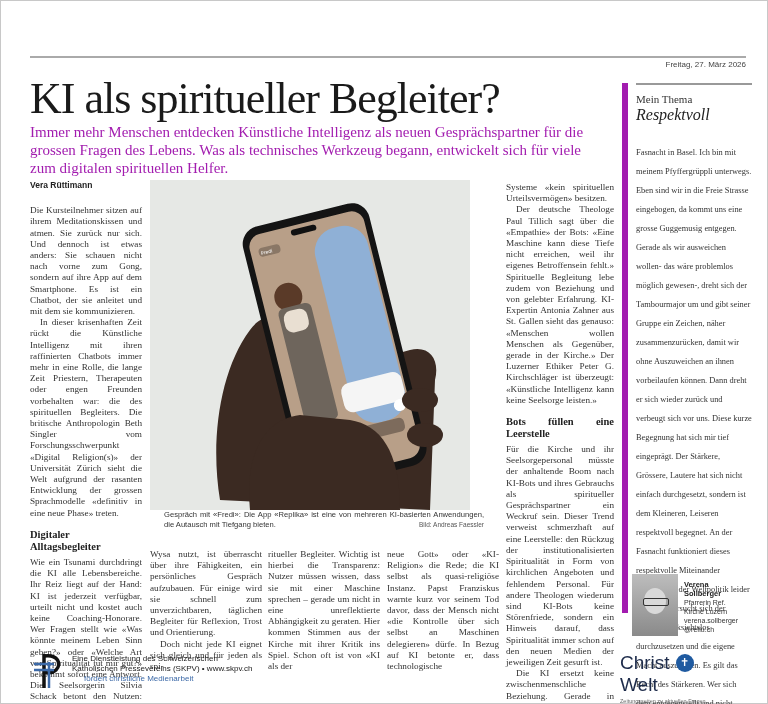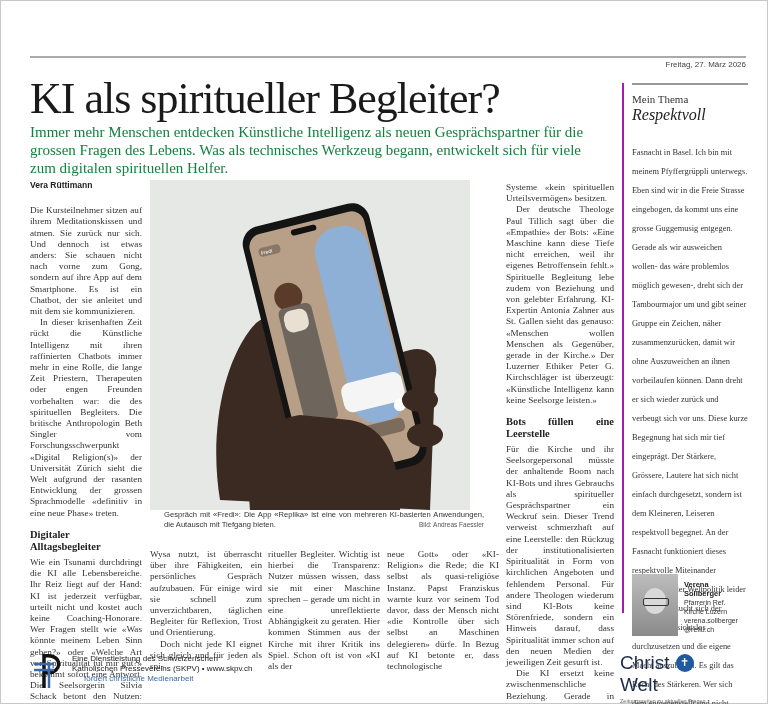--- a/index.html
+++ b/index.html
@@ -1,30 +1,30 @@
 <!DOCTYPE html>
 <html><head>
 <meta charset="utf-8">
 <style>
   html,body{margin:0;padding:0;}
   body{width:768px;height:704px;background:#fff;position:relative;overflow:hidden;font-family:"DejaVu Serif",serif;color:#222;}
   .frame{position:absolute;left:0;top:0;width:766px;height:702px;border:1px solid #c8c8c8;}
   .dateline{position:absolute;right:22px;top:60px;font-family:"Liberation Sans",sans-serif;font-size:8px;color:#444;}
   .toprule{position:absolute;left:30px;right:22px;top:56px;height:2px;background:#aaa;}
   .headline{position:absolute;left:30px;top:76px;font-family:"Liberation Serif",serif;font-size:44px;line-height:46px;color:#1a1a1a;letter-spacing:-1px;margin:0;font-weight:normal;}
-  .lead{position:absolute;left:30px;top:123px;width:570px;font-family:"Liberation Serif",serif;font-size:15px;line-height:18px;color:#15803d;}
+  .lead{position:absolute;left:30px;top:123px;width:570px;font-family:"Liberation Serif",serif;font-size:15px;line-height:18px;color:#a21caf;}
   .col{position:absolute;font-family:"Liberation Serif",serif;font-size:9.2px;line-height:11.2px;color:#333;text-align:justify;hyphens:auto;}
   .col p{margin:0;text-indent:0;}
   .col p.ind{text-indent:10px;}
   .author{font-family:"Liberation Sans",sans-serif;font-weight:bold;font-size:8.5px;margin-bottom:14px;color:#222;}
   .subhead{font-family:"Liberation Serif",serif;font-weight:bold;font-size:10.5px;line-height:12px;margin:10px 0 4px 0;color:#222;}
   .photo{position:absolute;left:150px;top:180px;width:320px;height:330px;background:#e7e8e6;overflow:hidden;}
   .caption{position:absolute;left:164px;top:510px;width:320px;font-family:Liberation Sans, sans-serif;font-size:7.6px;line-height:10px;color:#333;text-align:justify;}
   .credit{position:absolute;right:0;bottom:0;font-size:6.5px;color:#555;}
-  .sidebar{position:absolute;left:622px;top:83px;width:124px;height:530px;border-left:2px solid #a21caf;}
+  .sidebar{position:absolute;left:622px;top:83px;width:124px;height:530px;border-left:6px solid #a21caf;}
   .sidebar .srule{position:absolute;left:8px;right:0;top:0;height:2px;background:#999;}
   .sidebar .kicker{position:absolute;left:8px;top:10px;font-family:"Liberation Serif",serif;font-size:11px;color:#333;}
   .sidebar .stitle{position:absolute;left:8px;top:23px;font-family:"Liberation Serif",serif;font-style:italic;font-size:16px;color:#222;}
   .sidebar .sbody{position:absolute;left:8px;top:60px;width:116px;font-family:"Liberation Serif",serif;font-size:8.4px;line-height:19px;color:#333;}
   .sidebar .sbody p{margin:0 0 10px 0;}
   .portrait{position:absolute;left:632px;top:574px;width:46px;height:62px;background:linear-gradient(#bdbdbd,#8a8a8a);}
   .portrait .face{position:absolute;left:12px;top:14px;width:22px;height:26px;background:#d9d9d9;border-radius:50%;}
   .portrait .glasses{position:absolute;left:11px;top:24px;width:24px;height:6px;border:1px solid #333;border-radius:2px;}
   .byline2{position:absolute;left:684px;top:580px;font-family:"Liberation Sans",sans-serif;font-size:7px;line-height:9px;color:#333;}
   .byline2 .n{font-weight:bold;font-size:7.5px;color:#222;}

